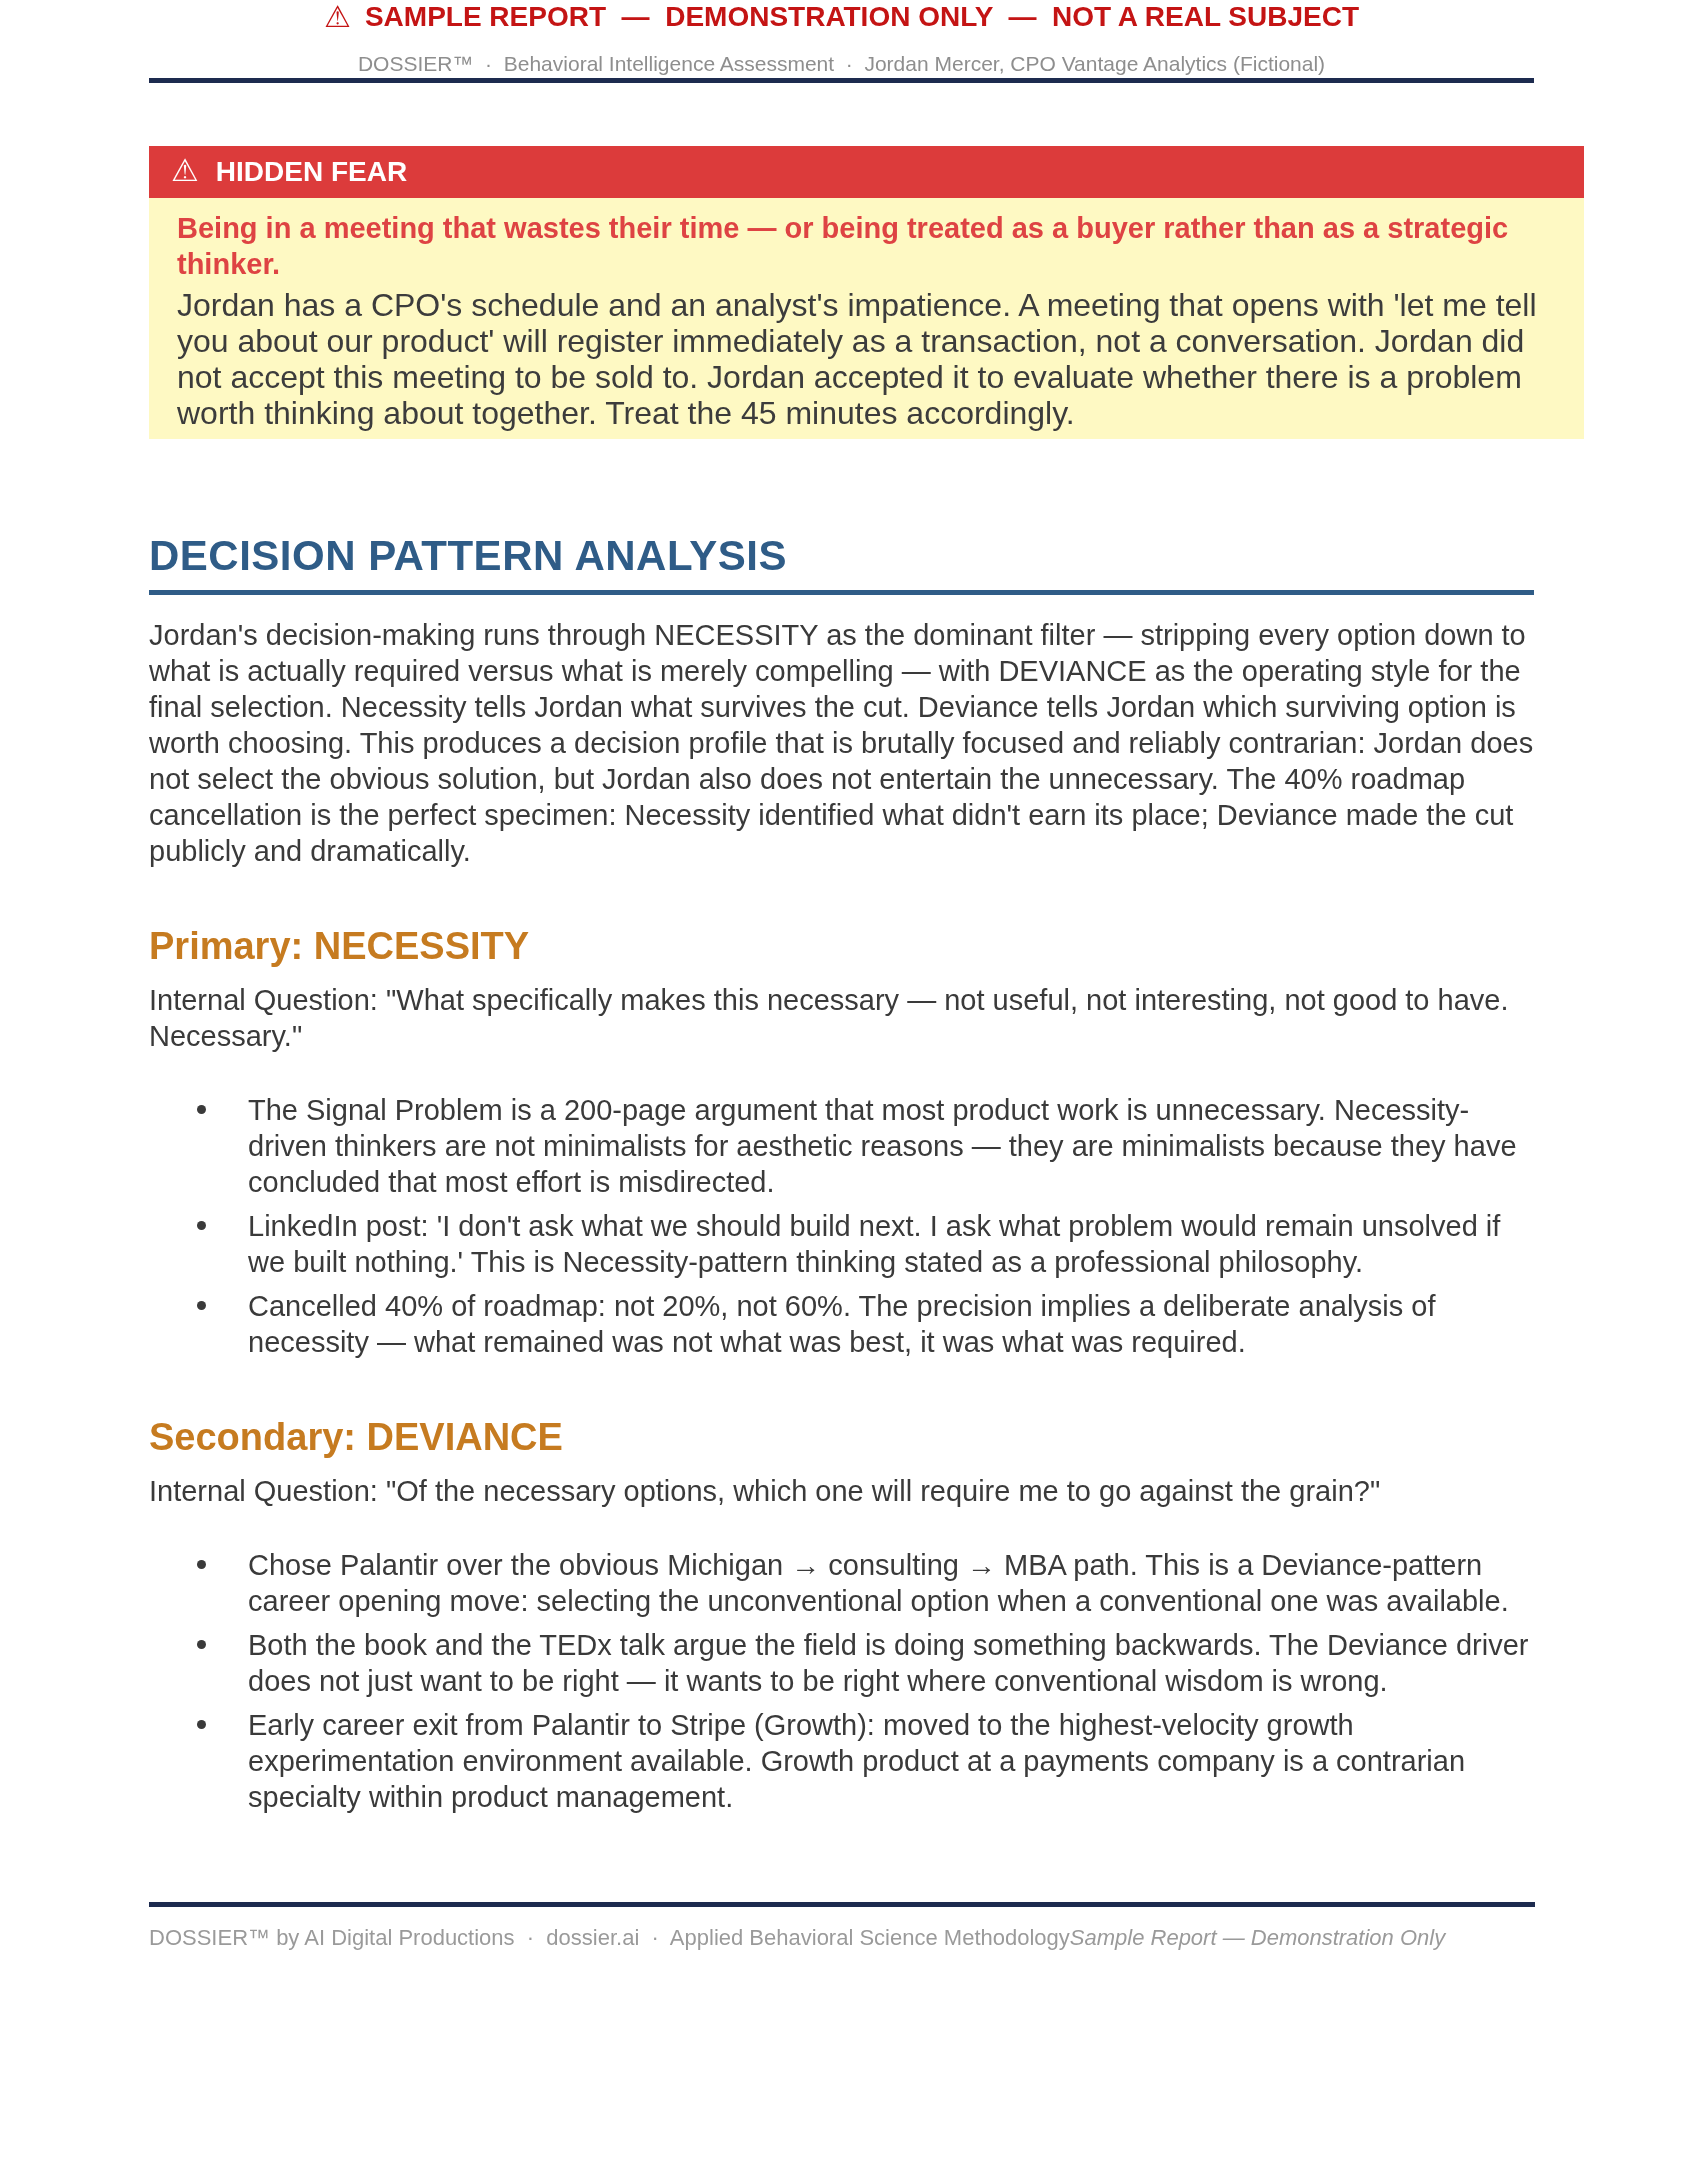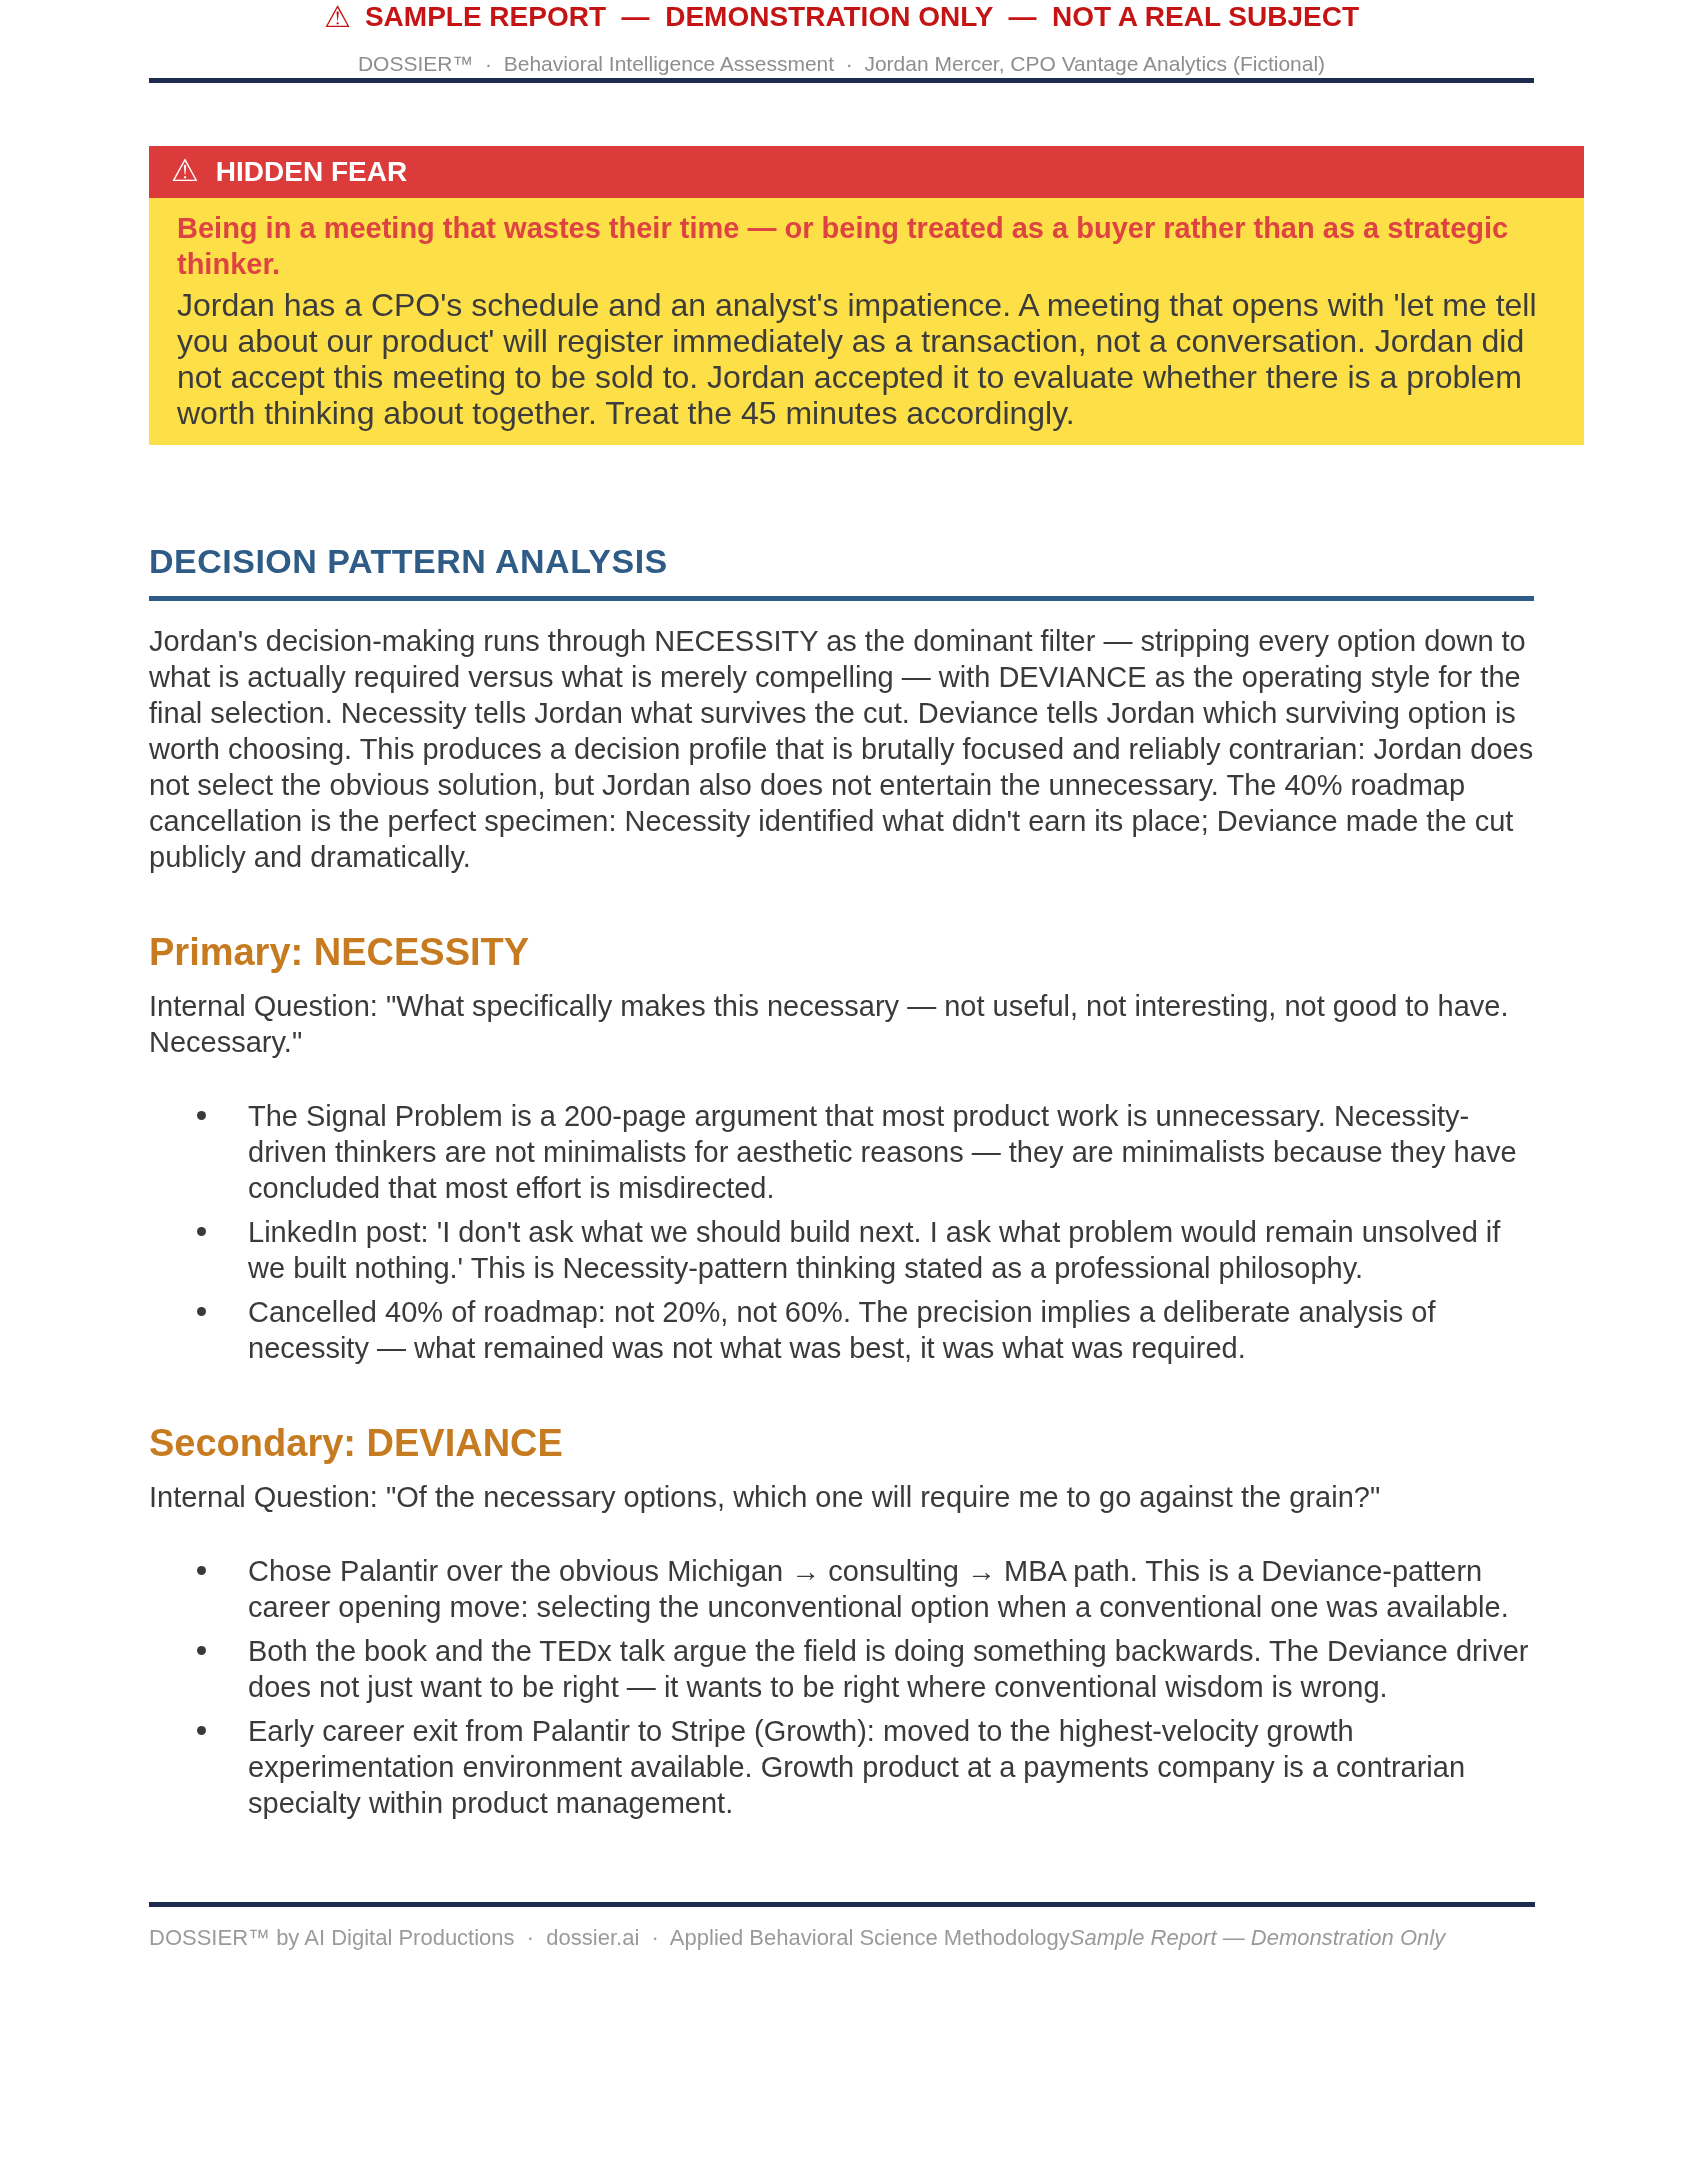--- a/index.html
+++ b/index.html
@@ -35,35 +35,35 @@
   .fear-head {
     background:#dc3b3b; color:#ffffff;
     font-size:28px; font-weight:bold; line-height:34px;
     padding:9px 24px 9px 22px;
     display:flex; align-items:center;
   }
   .fear-head .warn-white {
     font-weight:normal; font-size:31px; margin-right:17px;
     position:relative; top:-1px;
   }
-  .fear-body { background:#fde047; padding:12px 28px 14px 28px; }
+  .fear-body { background:#fef9c3; padding:12px 28px 8px 28px; }
   .fear-lead {
     margin:0; color:#de4343; font-weight:bold;
     font-size:29px; line-height:36px;
   }
   .fear-text {
     margin:5px 0 0 0; color:#3c3c3c;
     font-size:32px; line-height:36px;
   }
 
   
   .main { margin:0 149px; }
   .h1 {
     margin:91px 0 0 0; padding-bottom:9px;
-    font-size:34px; line-height:51px; font-weight:bold;
+    font-size:42px; line-height:51px; font-weight:bold;
     color:#2f5c87; letter-spacing:0.5px;
     border-bottom:5px solid #2f5c87;
   }
   .intro { margin:22px 0 0 0; font-size:29px; line-height:36px; }
   .h2 {
     margin:56px 0 0 0;
     font-size:38px; line-height:42px; font-weight:bold;
     color:#c67b20;
   }
   .question { margin:15px 0 0 0; font-size:29px; line-height:36px; }

